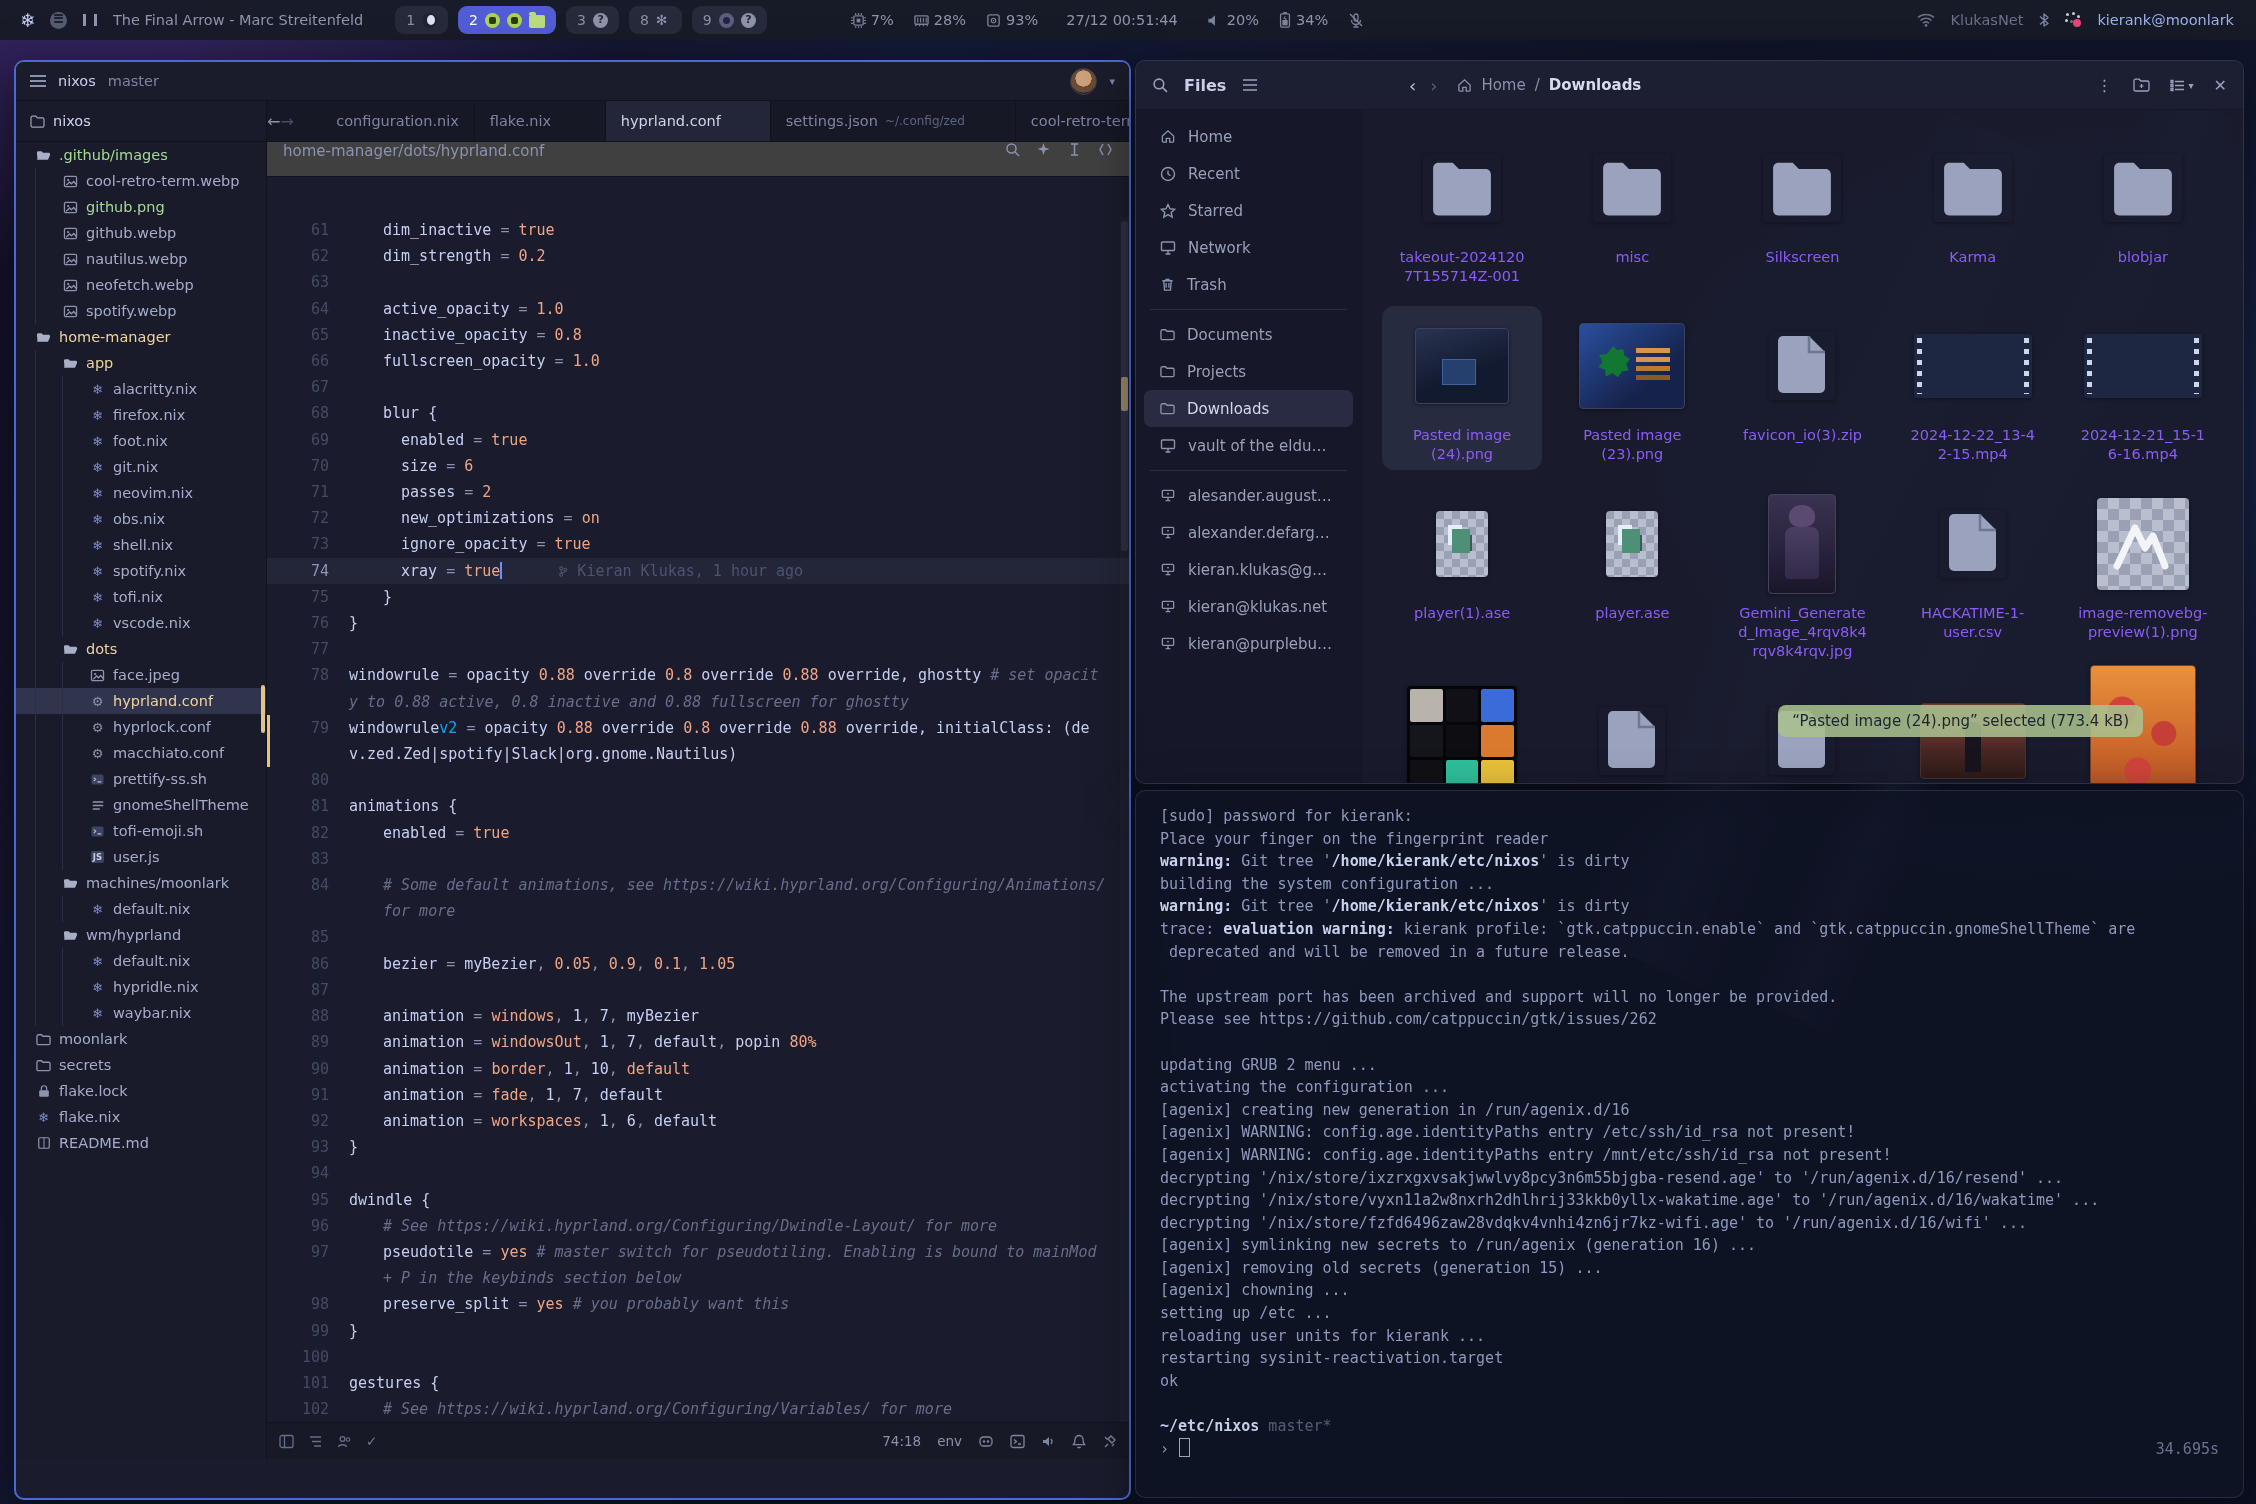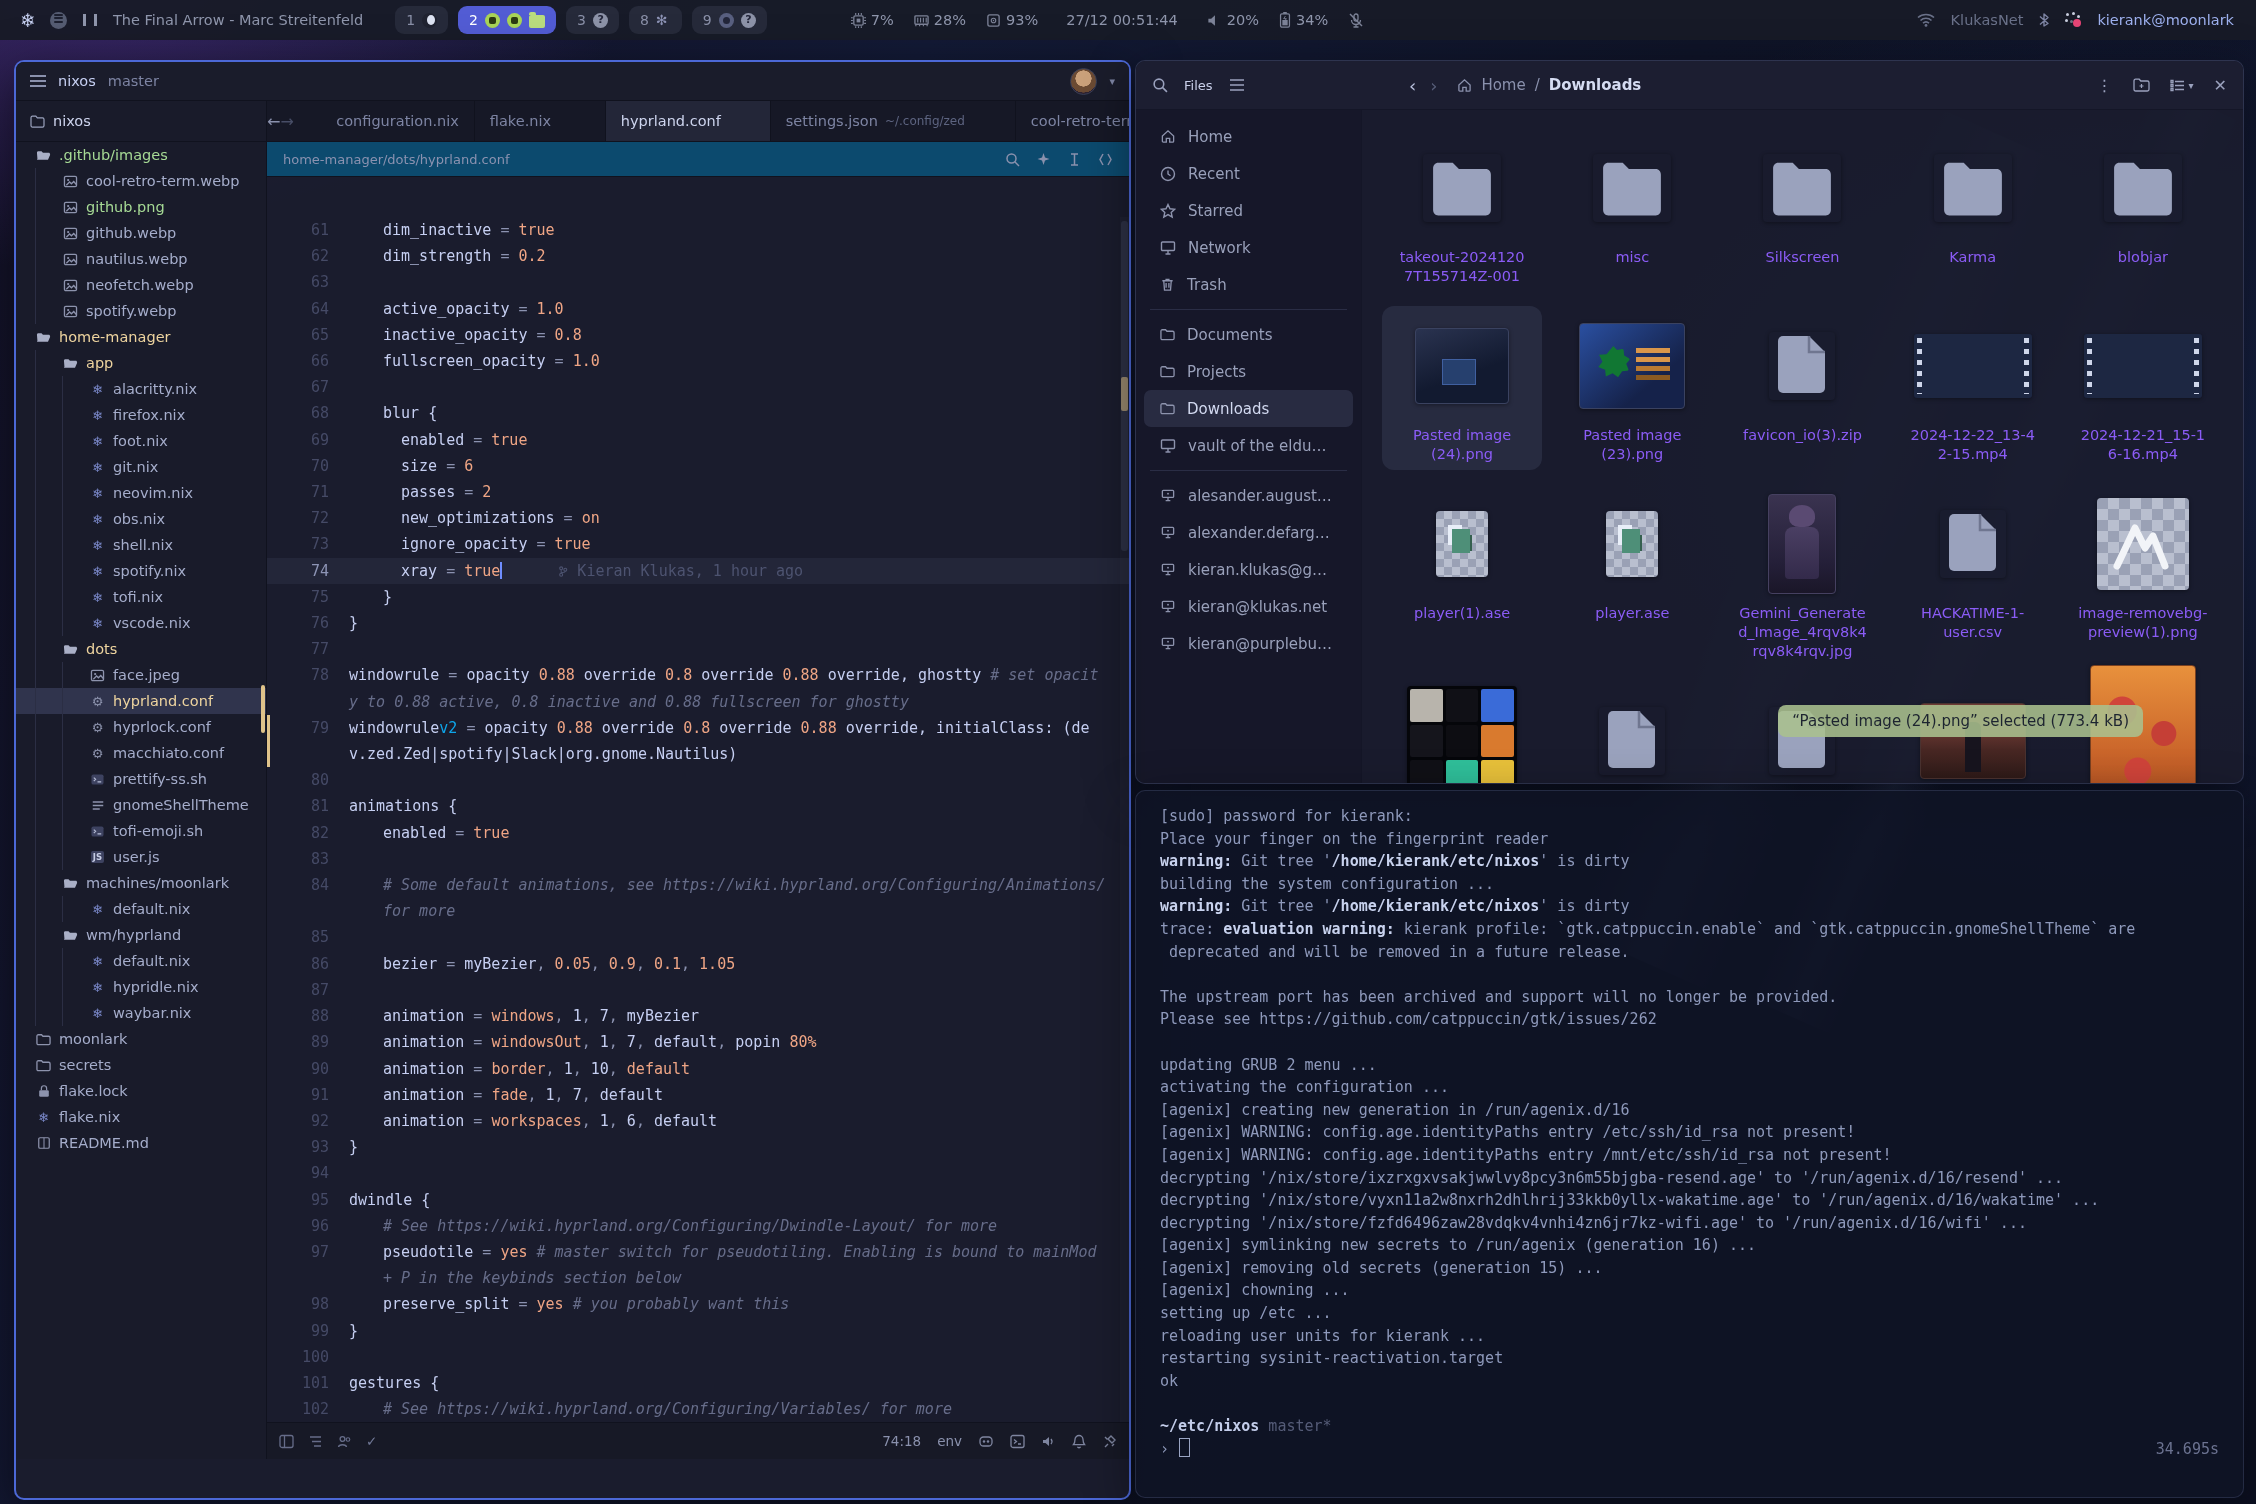--- a/index.html
+++ b/index.html
@@ -73,42 +73,42 @@
   #panel-scroll{position:absolute;right:1px;top:0;width:5px;height:100%;}
   #panel-mark{position:absolute;right:0;top:584px;width:4px;height:48px;background:#dfc38a;border-radius:2px;}
   #z-main{flex:1;display:flex;flex-direction:column;min-width:0;}
   #z-tabs{height:40px;background:#15172400;display:flex;align-items:stretch;border-bottom:1px solid #10121e;background:#161826;}
   .navarr{width:30px;display:flex;align-items:center;justify-content:center;color:#8a91ad;font-size:16px;}
   .navarr.dis{color:#474d66;}
   .tab{display:flex;align-items:center;padding:0 15px;font-size:14.5px;color:#7d84a3;border-right:1px solid #10121e;white-space:nowrap;overflow:hidden;}
   .tab.active{background:#232638;color:#cdd4ee;}
   .tab .sfx{font-size:12px;color:#5d6480;margin-left:7px;}
   .tab.trunc-l{direction:rtl;}
-  #z-crumb{height:34px;background:#0c4a6e;display:flex;align-items:center;padding:0 16px;color:#8b92b0;font-size:13px;border-bottom:1px solid #10121e;}
+  #z-crumb{height:34px;background:#404040;display:flex;align-items:flex-start;padding:0 16px;color:#8b92b0;font-size:15px;border-bottom:1px solid #10121e;}
   #crumb-icons{margin-left:auto;display:flex;gap:16px;color:#8a91ad;}
   #z-code{flex:1;position:relative;overflow:hidden;background:#20222f00;font-family:"DejaVu Sans Mono","Liberation Mono",monospace;font-size:15px;margin-top:40px;}
   .cl{display:flex;line-height:26.2px;position:relative;}
   .cl.cur{background:rgba(160,175,230,.07);}
   .lnum{width:62px;flex:none;text-align:right;padding-right:20px;color:#454a66;user-select:none;}
   .cl.cur .lnum{color:#8d94b5;}
   .lcontent{flex:1;white-space:pre-wrap;word-break:break-all;padding-right:22px;min-height:26.2px;}
   .s-k{color:#c6cff2}.s-p{color:#8b92b0}.s-v{color:#efa585}.s-c{color:#676d8a;font-style:italic}.s-r{color:#0ea5e9}
   .gitmark{position:absolute;left:0;top:0;bottom:0;width:3px;background:#dfc38a;}
   .cursor{display:inline-block;width:2px;height:17px;background:#6f8dff;vertical-align:-3px;}
   .blame{color:#4d5370;margin-left:56px;}
   #code-scroll{position:absolute;right:0;top:0;width:9px;height:100%;background:rgba(255,255,255,.02);}
   #code-thumb{position:absolute;right:1px;top:4px;width:7px;height:330px;background:rgba(160,170,210,.12);border-radius:3px;}
   #code-mark{position:absolute;right:1px;top:160px;width:7px;height:34px;background:#dfc38a99;border-radius:2px;}
   #z-status{height:36px;background:#171926;border-top:1px solid #10121e;display:flex;align-items:center;padding:0 12px;color:#6f7694;font-size:13.5px;gap:14px;}
   .sb-ico{display:inline-flex;opacity:.9}
   #sb-right{margin-left:auto;display:flex;align-items:center;gap:16px;color:#8a91ad;}
   
   #f-head{height:48px;display:flex;align-items:center;background:#1c1e31;border-bottom:1px solid #141627;}
   #f-head-left{width:225px;flex:none;display:flex;align-items:center;gap:16px;padding:0 16px;color:#c9d0ea;}
-  #f-title{font-weight:normal;font-size:13px;}
+  #f-title{font-weight:bold;font-size:16px;}
   #f-head-main{flex:1;display:flex;align-items:center;gap:14px;color:#8a91ad;font-size:15px;padding:0 16px;}
   #f-crumb{display:flex;align-items:center;gap:9px;margin-left:6px;}
   #f-crumb .cur{color:#d5dcf2;font-weight:bold;}
   #f-head-icons{margin-left:auto;display:flex;align-items:center;gap:20px;color:#9aa1bd;font-size:16px;}
   #f-body{display:flex;height:673px;}
   #f-side{width:225px;flex:none;background:rgba(21,23,40,.8);border-right:1px solid #141627;padding-top:8px;font-size:15px;color:#99a0ba;}
   .frow{height:37px;display:flex;align-items:center;gap:12px;padding:0 16px;margin:0 8px;border-radius:7px;}
   .frow.sel{background:rgba(165,180,230,.13);color:#d2d9f0;}
   .fdiv{height:1px;background:#2a2d45;margin:6px 14px;}
   #f-grid{flex:1;display:grid;grid-template-columns:repeat(5,1fr);align-content:start;padding:18px 20px;column-gap:10px;row-gap:14px;overflow:hidden;}

